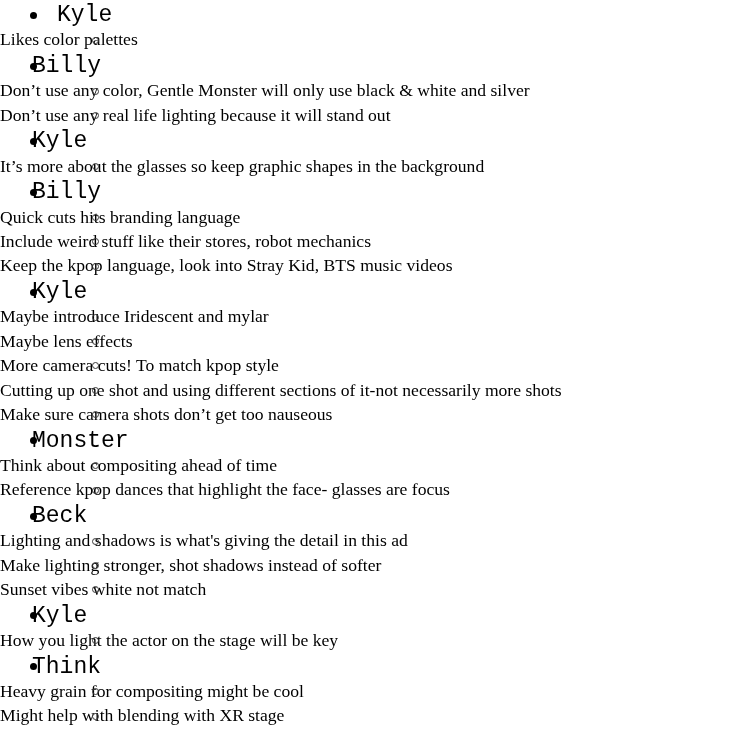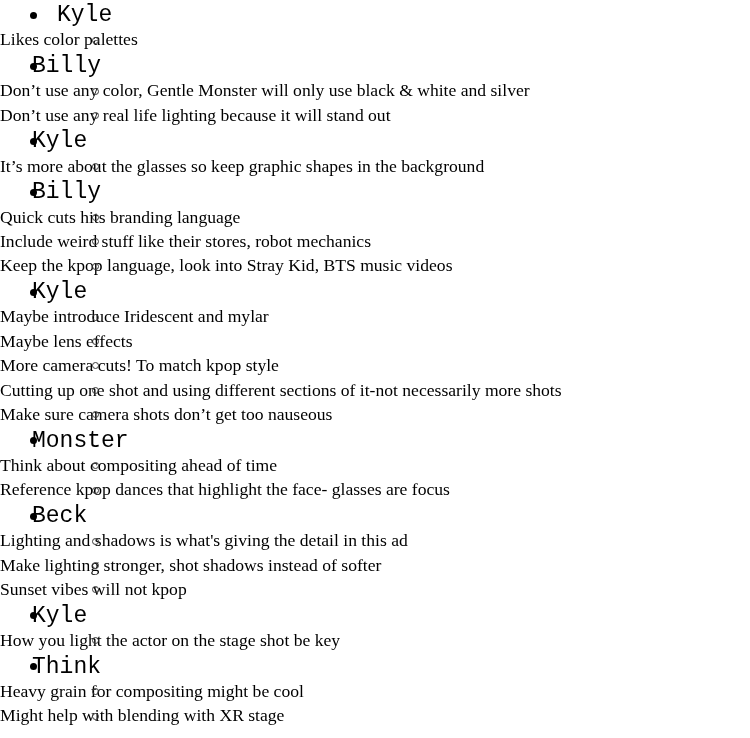--- a/index.html
+++ b/index.html
@@ -97,19 +97,19 @@
     <div class="lvl2"><span class="bullet"></span><span class="txt">Maybe lens effects</span></div>
     <div class="lvl2"><span class="bullet"></span><span class="txt">More camera cuts! To match kpop style</span></div>
     <div class="lvl2"><span class="bullet"></span><span class="txt">Cutting up one shot and using different sections of it-not necessarily more shots</span></div>
     <div class="lvl2"><span class="bullet"></span><span class="txt">Make sure camera shots don’t get too nauseous</span></div>
     <div class="lvl1 gap"><span class="bullet"></span><span class="txt">Monster</span></div>
     <div class="lvl2"><span class="bullet"></span><span class="txt">Think about compositing ahead of time</span></div>
     <div class="lvl2"><span class="bullet"></span><span class="txt">Reference kpop dances that highlight the face- glasses are focus</span></div>
     <div class="lvl1 gap"><span class="bullet"></span><span class="txt">Beck</span></div>
     <div class="lvl2"><span class="bullet"></span><span class="txt">Lighting and shadows is what's giving the detail in this ad</span></div>
     <div class="lvl2"><span class="bullet"></span><span class="txt">Make lighting stronger, shot shadows instead of softer</span></div>
-    <div class="lvl2"><span class="bullet"></span><span class="txt">Sunset vibes will not kpop</span></div>
+    <div class="lvl2"><span class="bullet"></span><span class="txt">Sunset vibes white not match</span></div>
     <div class="lvl1 gap"><span class="bullet"></span><span class="txt">Kyle</span></div>
-    <div class="lvl2"><span class="bullet"></span><span class="txt">How you light the actor on the stage shot be key</span></div>
+    <div class="lvl2"><span class="bullet"></span><span class="txt">How you light the actor on the stage will be key</span></div>
     <div class="lvl1 gap"><span class="bullet"></span><span class="txt">Think</span></div>
     <div class="lvl2"><span class="bullet"></span><span class="txt">Heavy grain for compositing might be cool</span></div>
     <div class="lvl2"><span class="bullet"></span><span class="txt">Might help with blending with XR stage</span></div>
   </div>
 
 </body></html>

